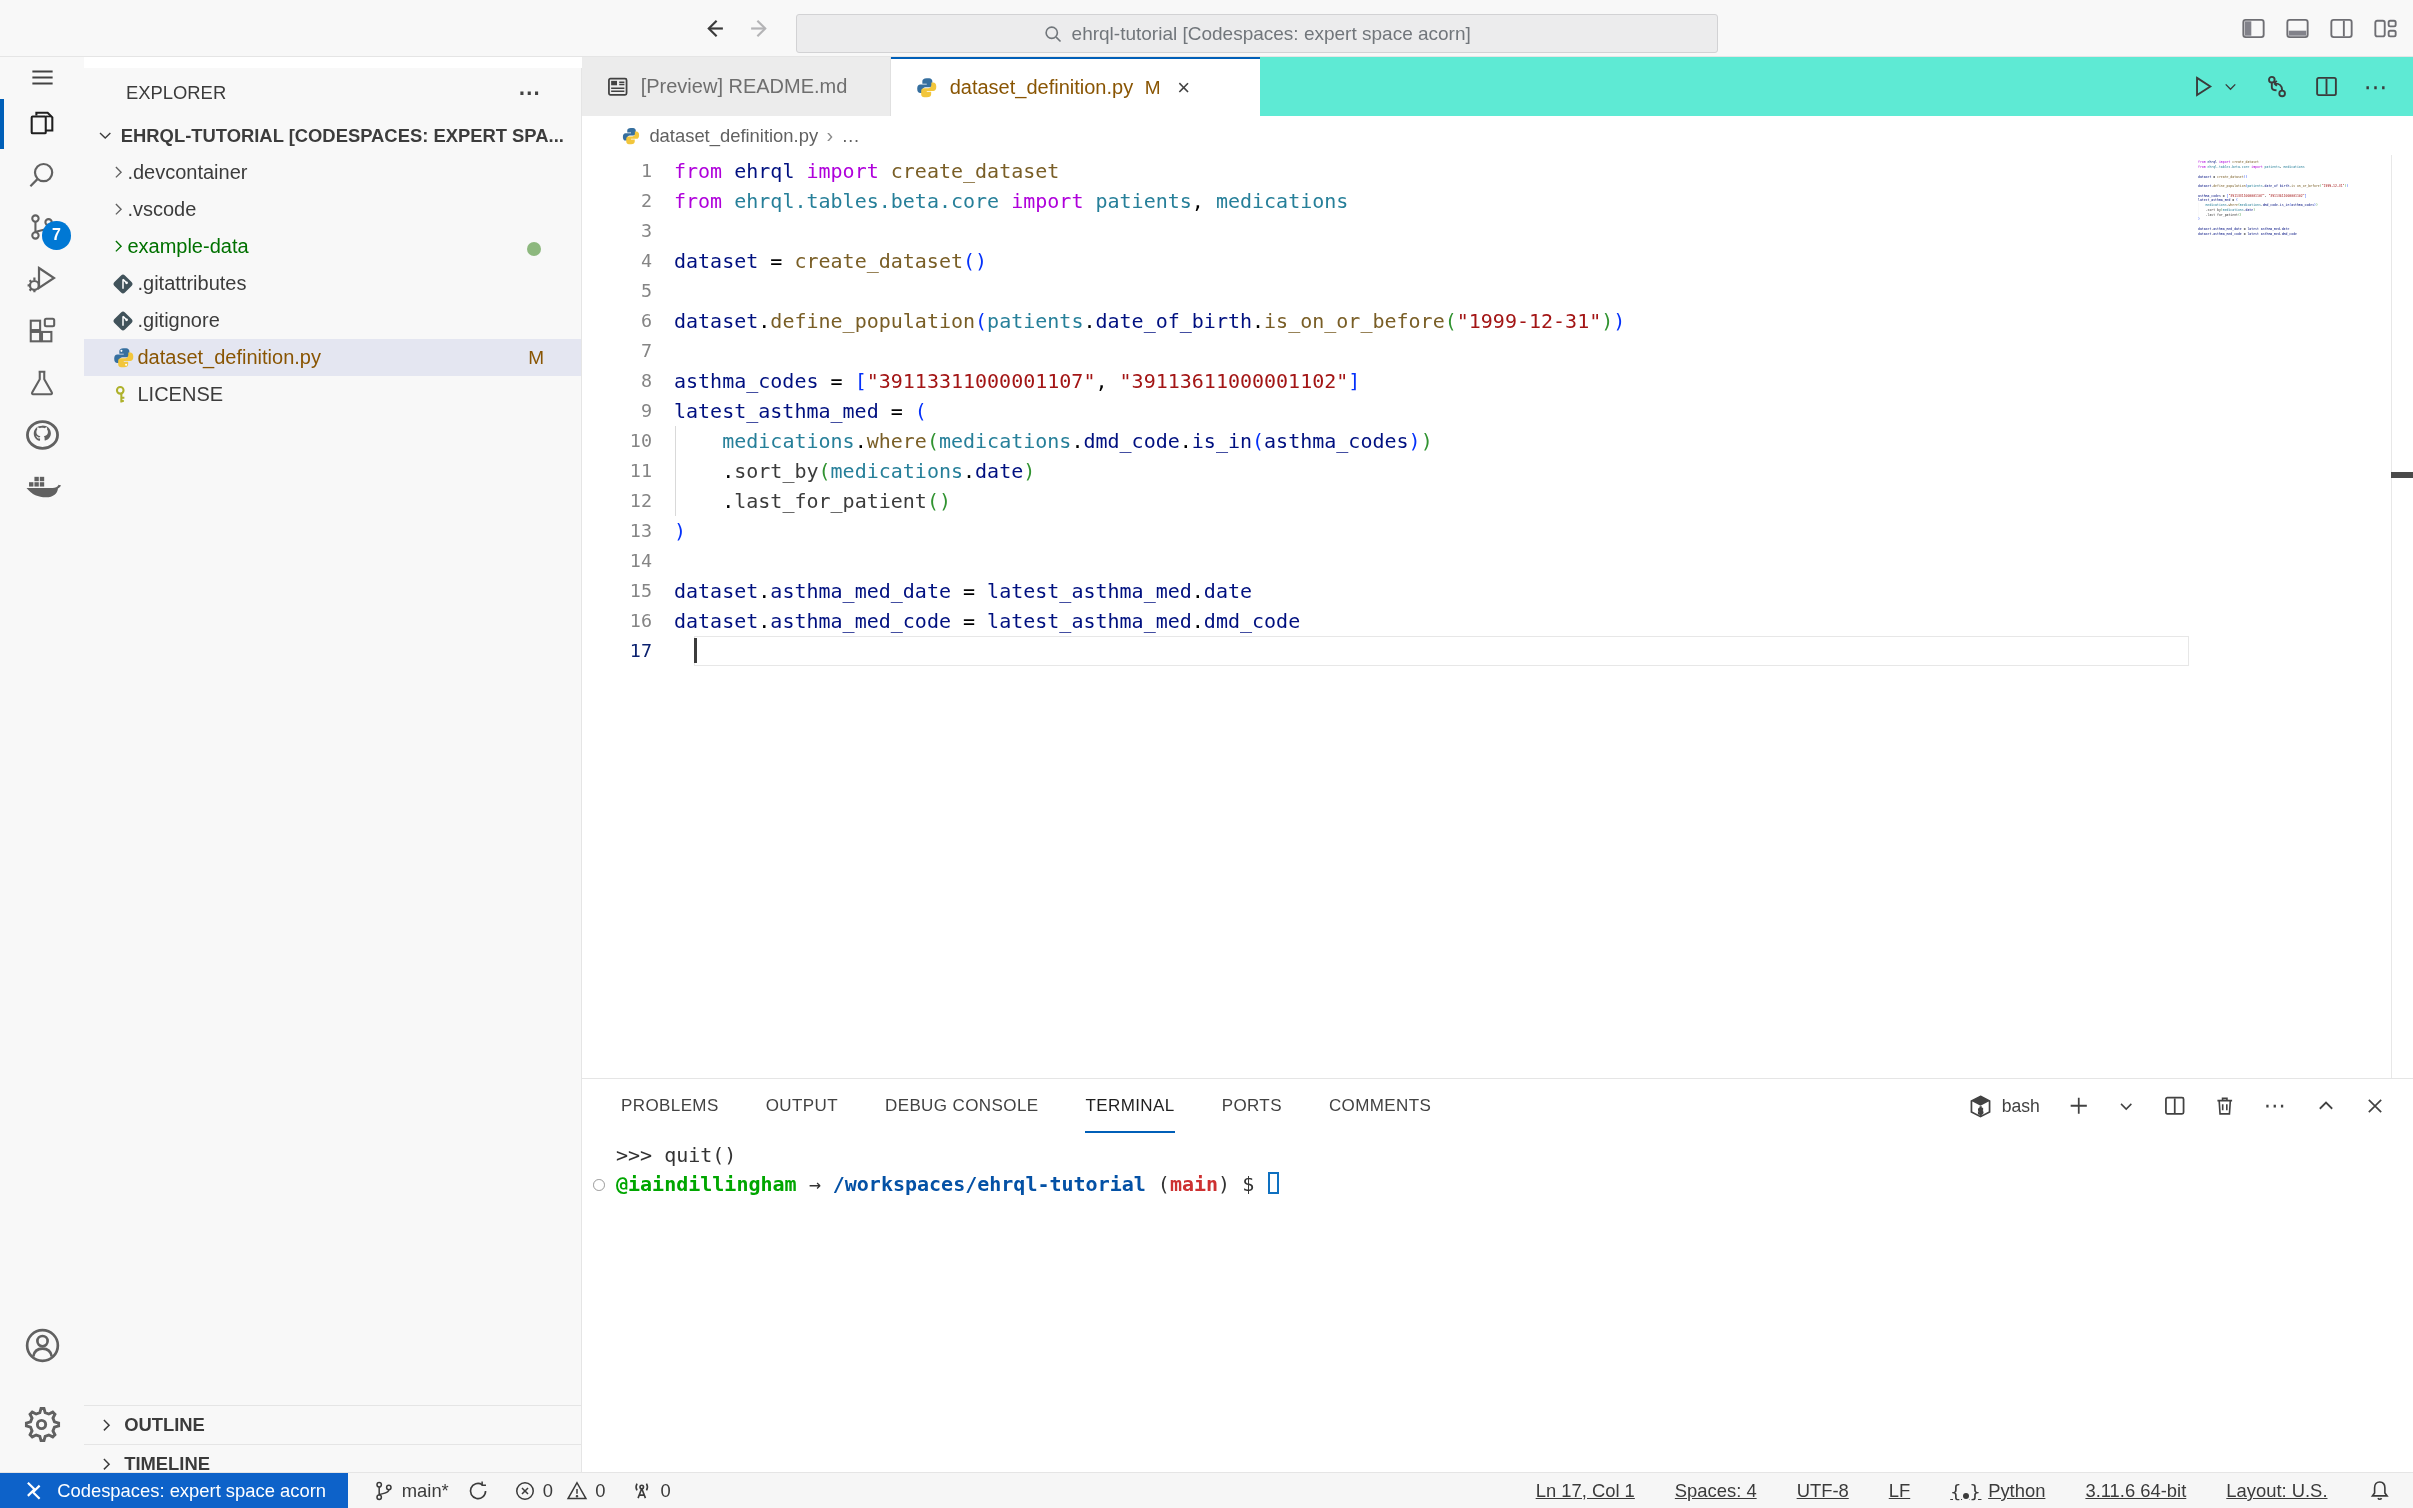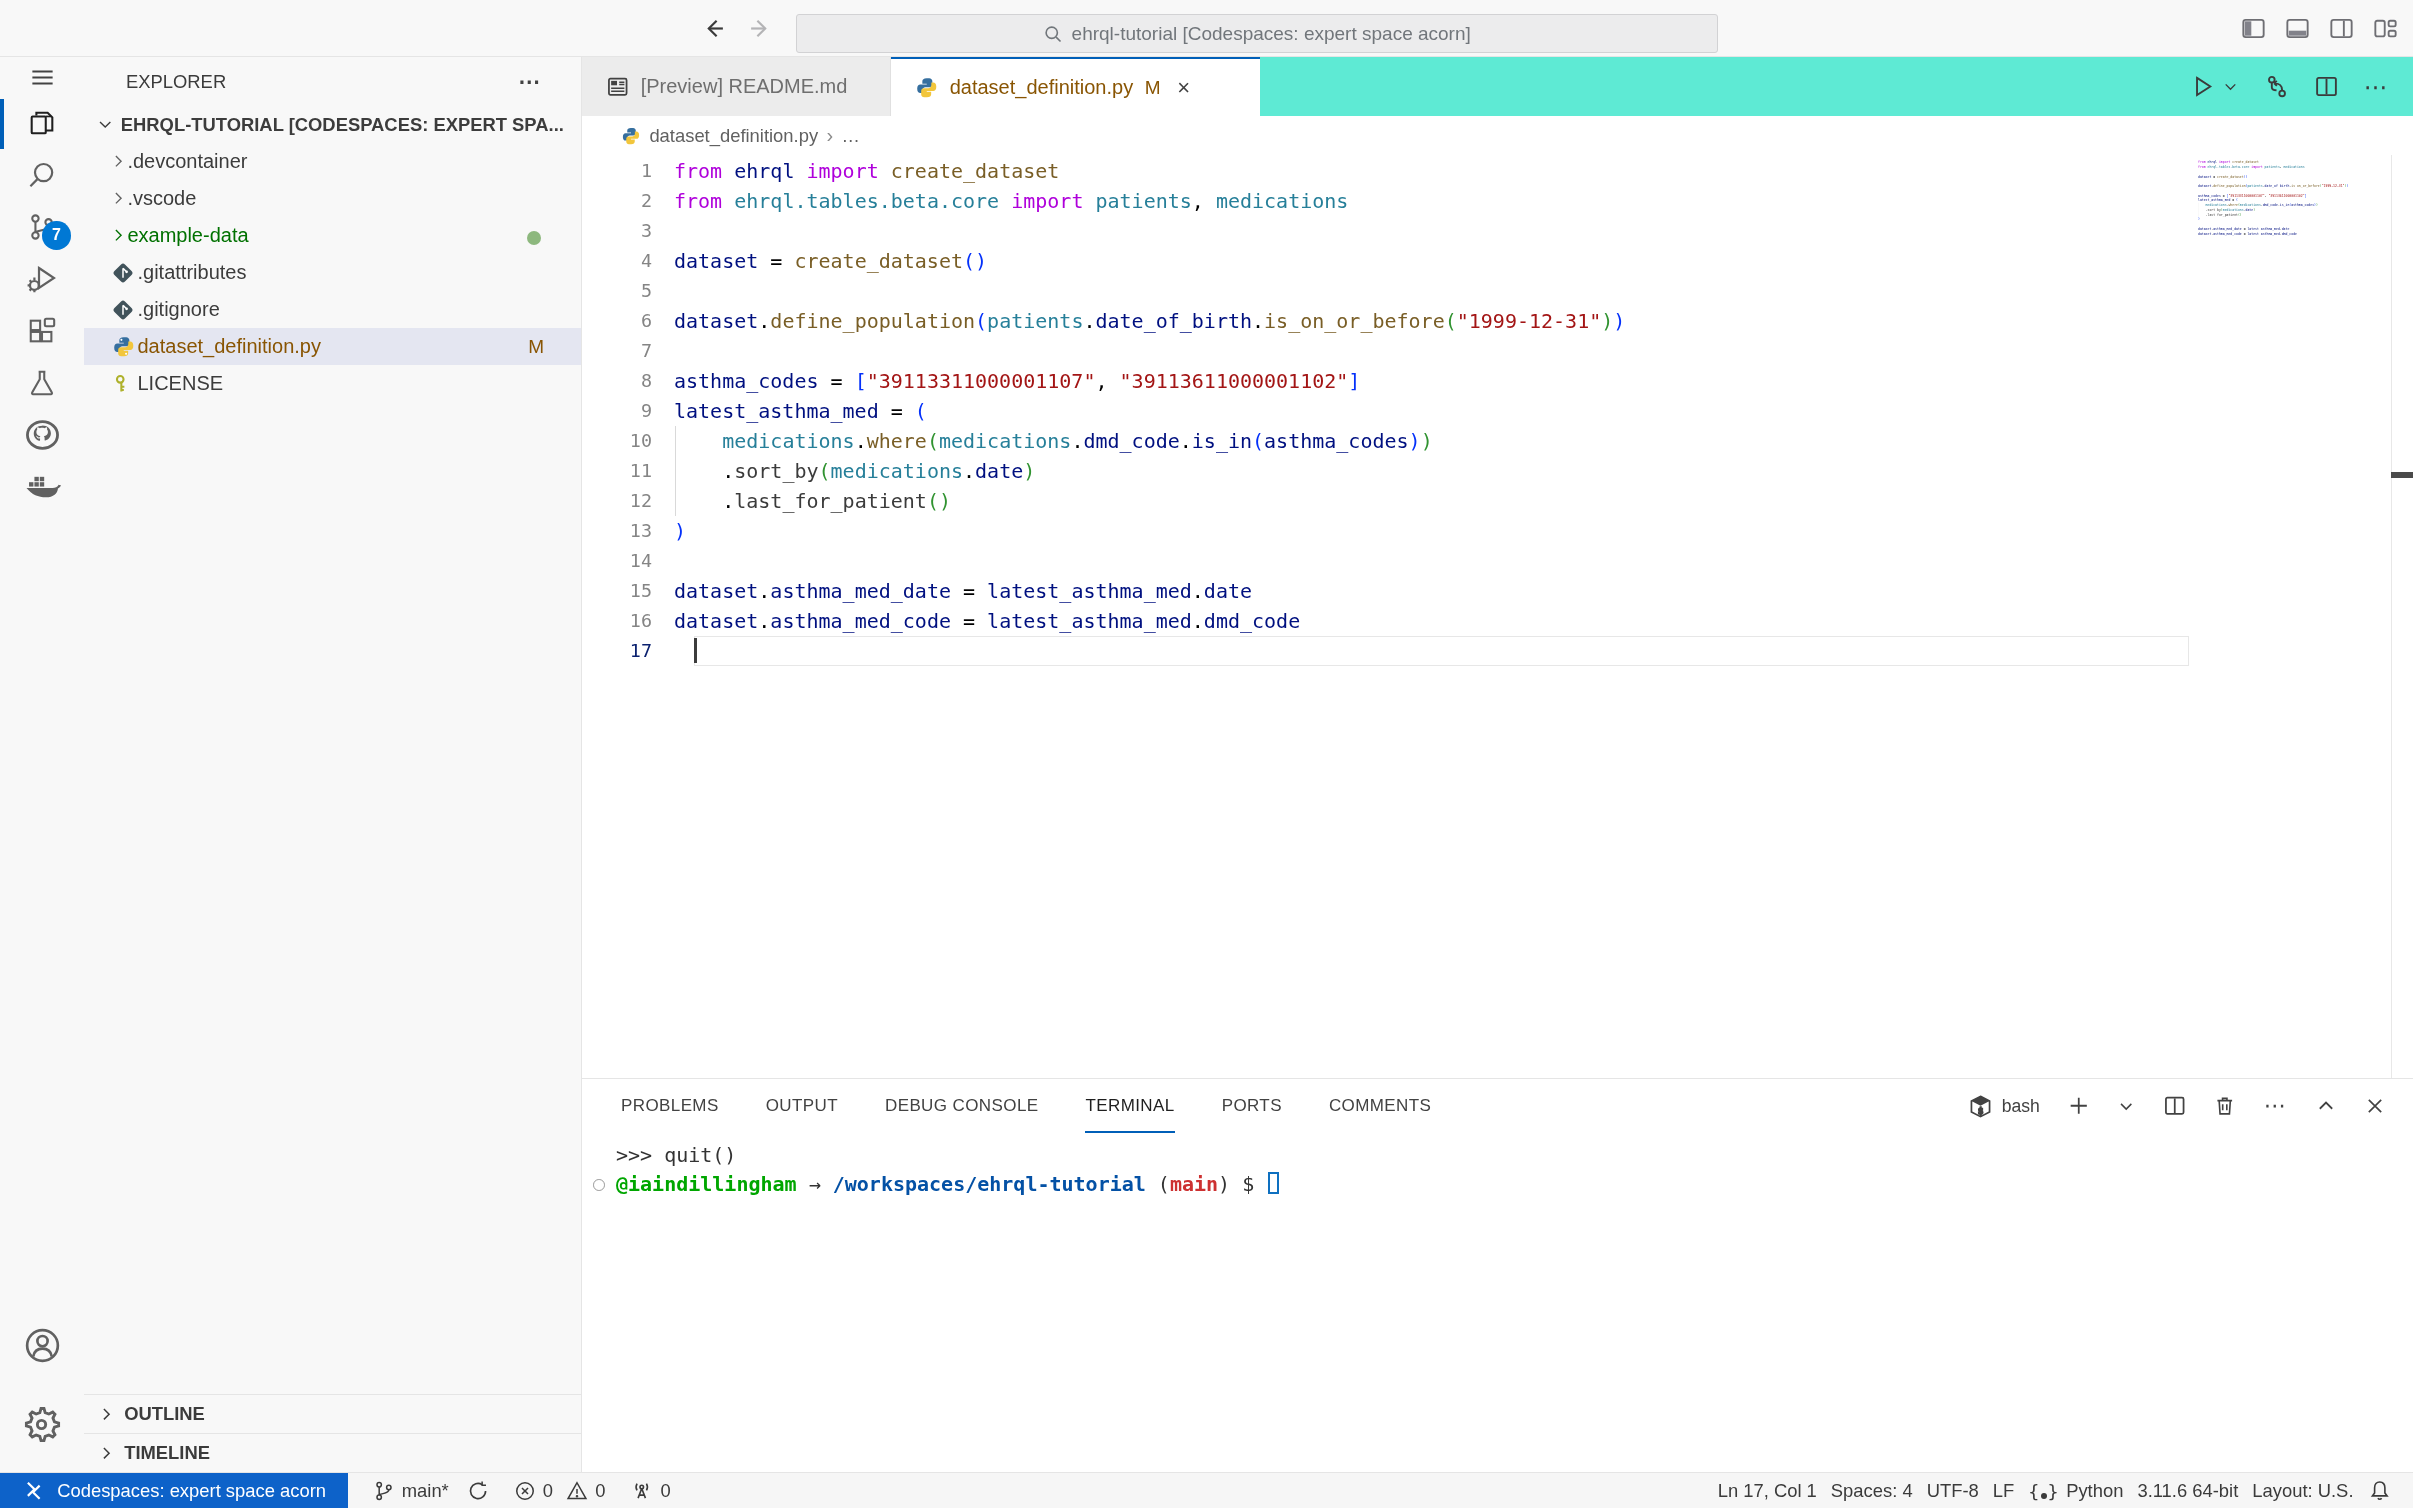--- a/index.html
+++ b/index.html
@@ -20,21 +20,21 @@
   
   .activitybar{position:absolute;left:0;top:57px;width:84px;height:1415px;background:#f8f8f8;display:flex;flex-direction:column;align-items:center;}
   .ab-item{width:84px;height:52px;display:flex;align-items:center;justify-content:center;position:relative;color:#424242;}
   .ab-item.menu{height:40px;}
   .ab-active-bar{position:absolute;left:0;top:42px;width:4.2px;height:50px;background:var(--c-accent);}
   .ab-badge{position:absolute;right:13.4px;bottom:3.4px;min-width:28.5px;height:28.5px;border-radius:14.2px;background:var(--c-badge);color:#fff;font-size:16px;font-weight:bold;display:flex;align-items:center;justify-content:center;}
   .ab-bottom{position:absolute;bottom:8.4px;left:0;width:84px;display:flex;flex-direction:column;align-items:center;}
   .ab-bottom .ab-item{height:79px;}
 
   
-  .sidebar{position:absolute;left:84px;top:57px;width:498px;height:1415px;background:#f8f8f8;border-right:0.8px solid #e5e5e5;display:flex;flex-direction:column;font-size:20px;}
+  .sidebar{position:absolute;left:84px;top:68px;width:498px;height:1415px;background:#f8f8f8;border-right:0.8px solid #e5e5e5;display:flex;flex-direction:column;font-size:20px;}
   .sb-header{height:49px;display:flex;align-items:center;padding:0 39px 0 42px;font-size:18.4px;color:#3b3b3b;}
   .sb-header .dots{margin-left:auto;letter-spacing:1.7px;color:#424242;font-size:22px;font-weight:bold;}
   .sb-row{height:37px;display:flex;align-items:center;position:relative;color:#3c3c3c;}
   .sb-root{font-weight:bold;font-size:18.4px;padding-left:11.7px;gap:6.7px;white-space:nowrap;overflow:hidden;}
   .sb-item{padding-left:25px;gap:0;}
   .sb-item .fi{width:28.5px;display:flex;justify-content:center;flex:none;}
   .sb-item.sel{background:var(--c-selected_row);}
   .sb-item.sel .lbl{color:var(--c-modified);}
   .sb-item .lbl{white-space:nowrap;}
   .lbl-green{color:var(--c-untracked);}
@@ -87,21 +87,21 @@
   .tt-tgreen{color:var(--tt-tgreen);font-weight:bold;}
   .tt-tblue{color:var(--tt-tblue);font-weight:bold;}
   .tt-tred{color:var(--tt-tred);font-weight:bold;}
   .term-cursor{display:inline-block;width:11px;height:22.6px;border:2.5px solid var(--c-term_cursor);vertical-align:-3.4px;margin-left:1.7px;}
   .cmd-circle{position:absolute;left:11px;top:46px;width:11.7px;height:11.7px;border:1.7px solid #9a9a9a;border-radius:50%;}
 
   
   .statusbar{position:absolute;left:0;top:1472px;width:2413px;height:37px;background:#f6f6f6;border-top:0.8px solid #e5e5e5;display:flex;align-items:center;font-size:18.4px;color:#3b3b3b;}
   .sb-remote{align-self:stretch;display:flex;align-items:center;gap:11.7px;padding:0 22px;background:var(--c-remote_bg);color:#fff;}
   .st-item{display:flex;align-items:center;gap:6.7px;margin-left:25px;}
-  .st-right{margin-left:auto;display:flex;align-items:center;gap:14px;padding-right:22px;}
+  .st-right{margin-left:auto;display:flex;align-items:center;gap:40px;padding-right:22px;text-decoration:underline;}
   .st-right .st-item{margin-left:0;}
   .py-braces{font-family:"DejaVu Sans Mono",monospace;font-size:18.4px;position:relative;letter-spacing:0.8px;}
   .py-dot{display:inline-block;width:5.9px;height:5.9px;background:#3b3b3b;border-radius:50%;margin:0 0.8px 0 0.8px;vertical-align:-1.7px;}
 </style>
 </head>
 <body>
 
 <div class="titlebar">
   <div class="nav-arrows">
     <span>

